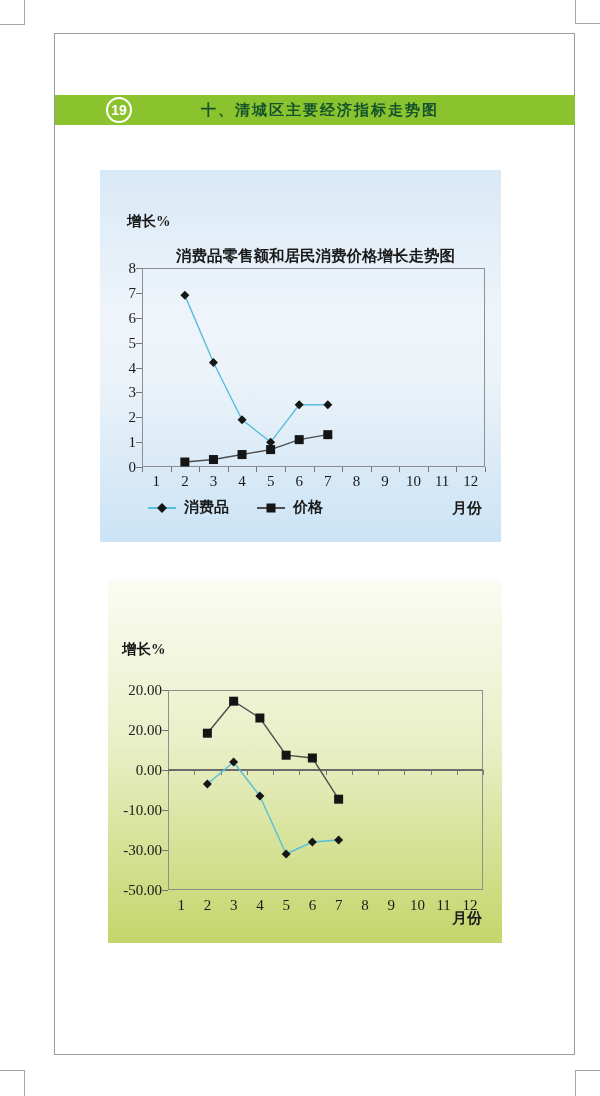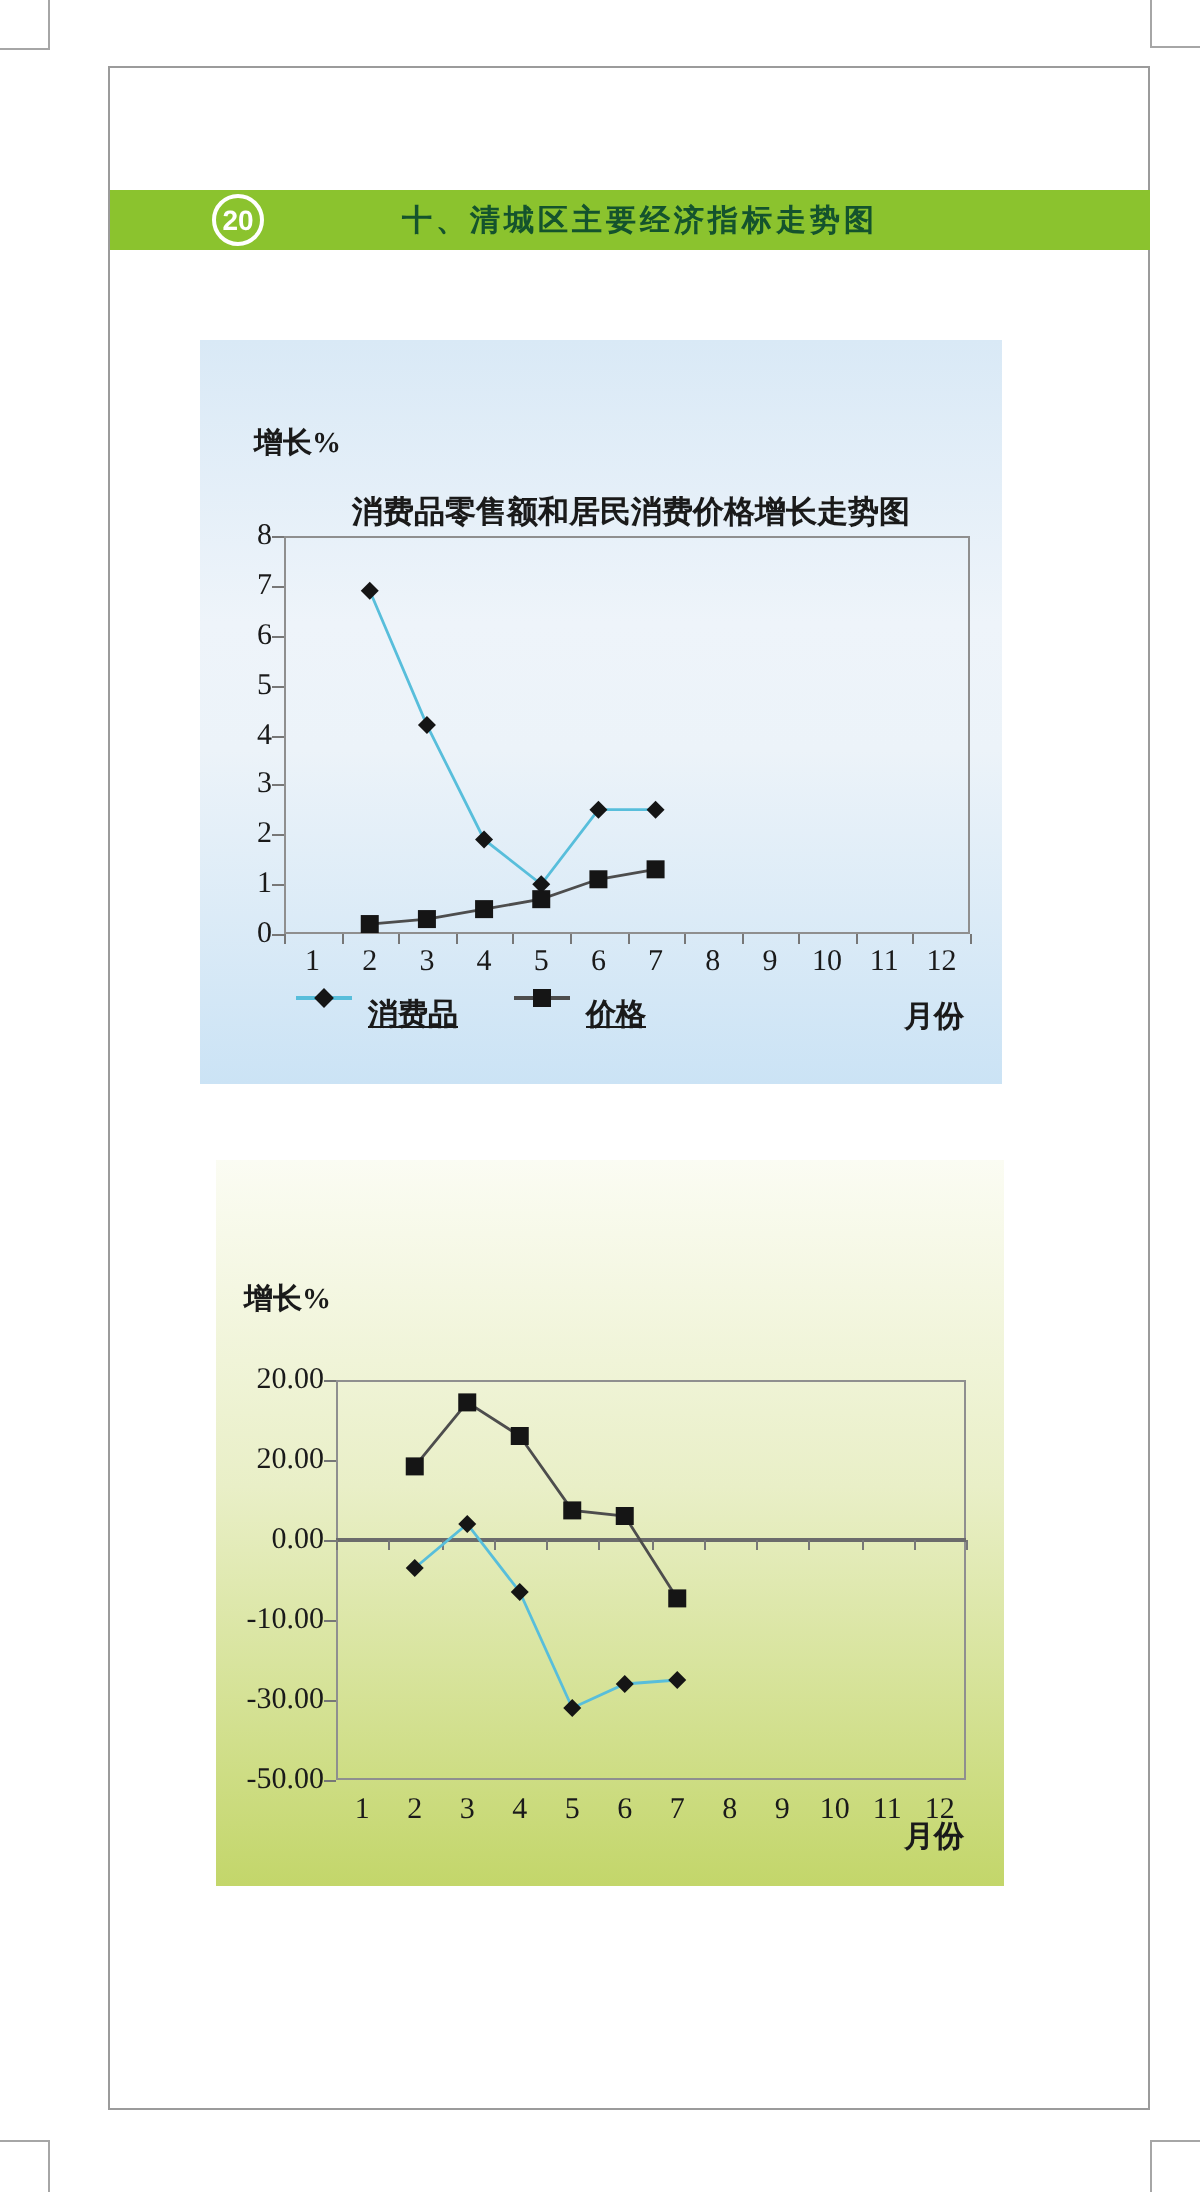--- a/index.html
+++ b/index.html
@@ -34,21 +34,21 @@
   .growth-label{position:absolute;font-weight:bold;font-size:14.5px;white-space:nowrap;}
   .chart-title{position:absolute;font-weight:bold;font-size:15.5px;text-align:center;white-space:nowrap;}
   .plot-area{position:absolute;border:1px solid #8f8f8f;box-sizing:border-box;background:transparent;}
   .ytick-label{position:absolute;text-align:right;font-size:15px;line-height:18px;white-space:nowrap;}
   .ytick-mark{position:absolute;width:6px;height:1px;background:#777;}
   .xtick-mark{position:absolute;width:1px;height:5px;background:#777;}
   .month-label{position:absolute;width:26px;text-align:center;font-size:15px;line-height:18px;}
   .series-svg{position:absolute;overflow:visible;pointer-events:none;}
   .zero-line{position:absolute;height:2px;background:#6b6b6b;}
   .legend{position:absolute;display:flex;align-items:center;}
-  .legend-item{display:flex;text-decoration:underline;}
+  .legend-item{display:flex;align-items:center;}
   .legend-line{position:relative;width:28px;height:2px;display:inline-block;}
   .legend-marker{position:absolute;left:50%;top:50%;background:#151515;}
   .legend-marker.diamond{width:7px;height:7px;transform:translate(-50%,-50%) rotate(45deg);}
   .legend-marker.square{width:9px;height:9px;transform:translate(-50%,-50%);}
   .legend-label{font-weight:bold;font-size:15px;margin-left:8px;white-space:nowrap;}
   .month-xlabel{position:absolute;font-weight:bold;font-size:15px;white-space:nowrap;}
 </style>
 </head>
 <body>
 
@@ -59,21 +59,21 @@
   <div class="cropline" style="left:575px;top:0;width:1px;height:24px;"></div>
   <div class="cropline" style="left:575px;top:23px;width:25px;height:1px;"></div>
   <div class="cropline" style="left:24px;top:1070px;width:1px;height:26px;"></div>
   <div class="cropline" style="left:0;top:1070px;width:25px;height:1px;"></div>
   <div class="cropline" style="left:575px;top:1070px;width:1px;height:26px;"></div>
   <div class="cropline" style="left:575px;top:1070px;width:25px;height:1px;"></div>
 
   <div id="page-frame"></div>
 
   <div id="header-bar" style="background: rgb(139, 195, 46);">
-    <div id="badge">20</div>
+    <div id="badge">19</div>
     <div id="header-title">十、清城区主要经济指标走势图</div>
   </div>
 
   <div id="chart1" class="chart-panel">
     <div class="growth-label" style="left:27px;top:42px;">增长%</div>
     <div class="chart-title" style="left:60px;top:76px;width:311px;">消费品零售额和居民消费价格增长走势图</div>
     <div class="plot-area" style="left:42px;top:98px;width:343px;height:199px;"></div>
     <div class="legend" style="left:48px;top:328px;gap:28px;">
         <div class="legend-item">
           <span class="legend-line" style="background: rgb(88, 190, 219);">

